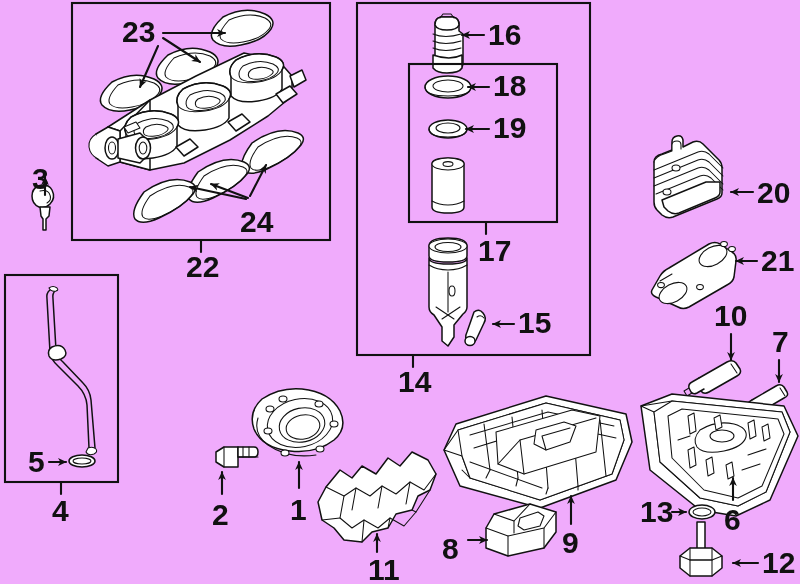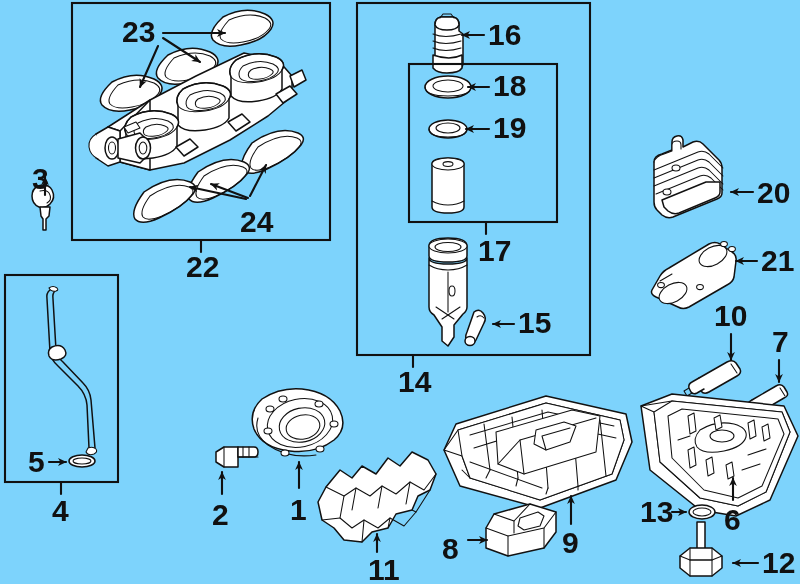--- a/index.html
+++ b/index.html
@@ -9,21 +9,21 @@
   #stage{position:relative;width:800px;height:584px;background:#fdfdfd;}
   #art{position:absolute;left:0;top:0;width:800px;height:584px;}
   .banner{position:absolute;left:0;top:552px;width:800px;text-align:center;
           font-family:"Liberation Sans","DejaVu Sans",sans-serif;
           font-weight:bold;font-size:21px;letter-spacing:.1px;
           color:#cf2222;white-space:nowrap;}
 </style>
 </head>
 <body>
 
-<div id="stage" style="background: #7dd3fc;">
+<div id="stage" style="background: #f0abfc;">
 
   <svg id="art" viewBox="0 0 800 584">
     <defs>
       <marker id="ah" markerWidth="9" markerHeight="9" refX="8" refY="4.5" orient="auto" markerUnits="userSpaceOnUse">
         <path d="M0,0.6 L8.6,4.5 L0,8.4 L2.4,4.5 Z" fill="#111"></path>
       </marker>
       <style>
         .ln{fill:none;stroke:#111;stroke-width:1.5;stroke-linejoin:round;stroke-linecap:round;}
         .lnt{fill:none;stroke:#111;stroke-width:1.05;stroke-linejoin:round;stroke-linecap:round;}
         .fw{fill:#ffffff;stroke:#111;stroke-width:1.5;stroke-linejoin:round;stroke-linecap:round;}

